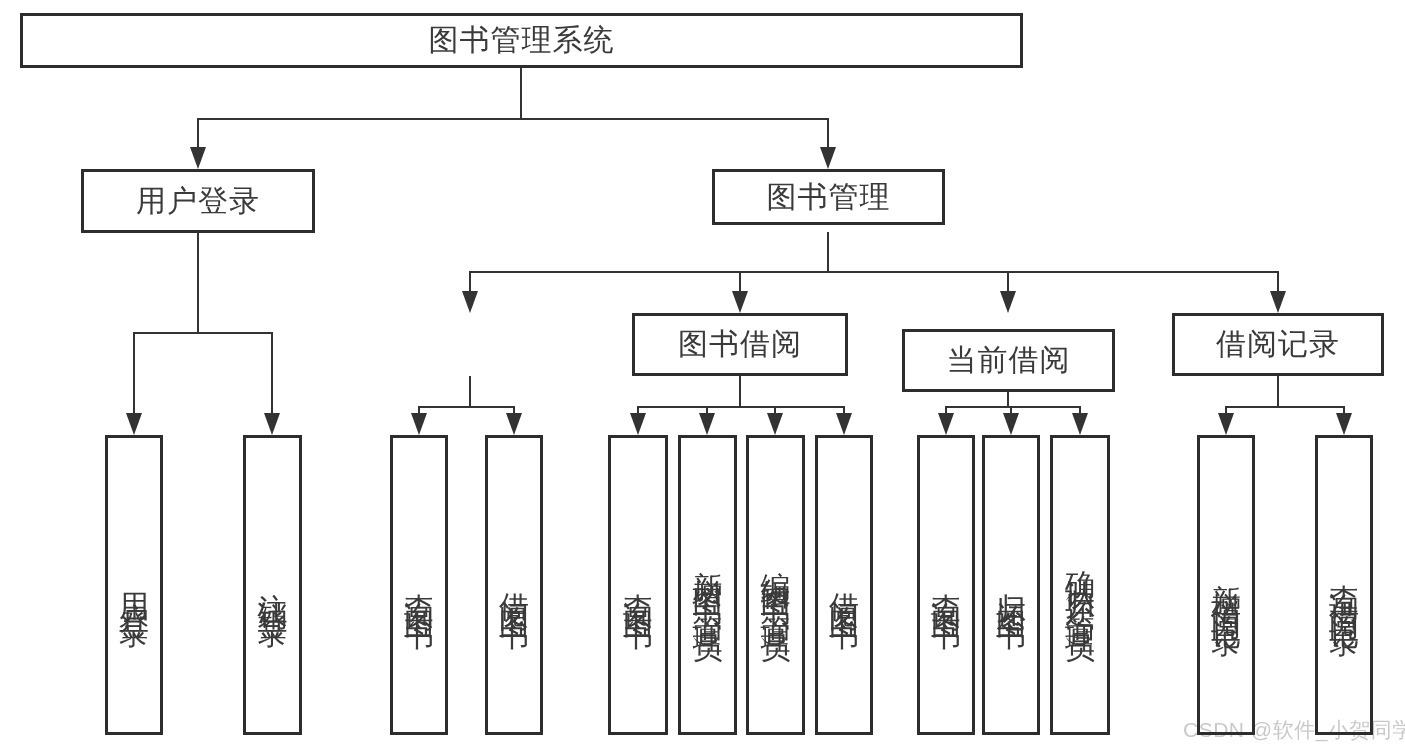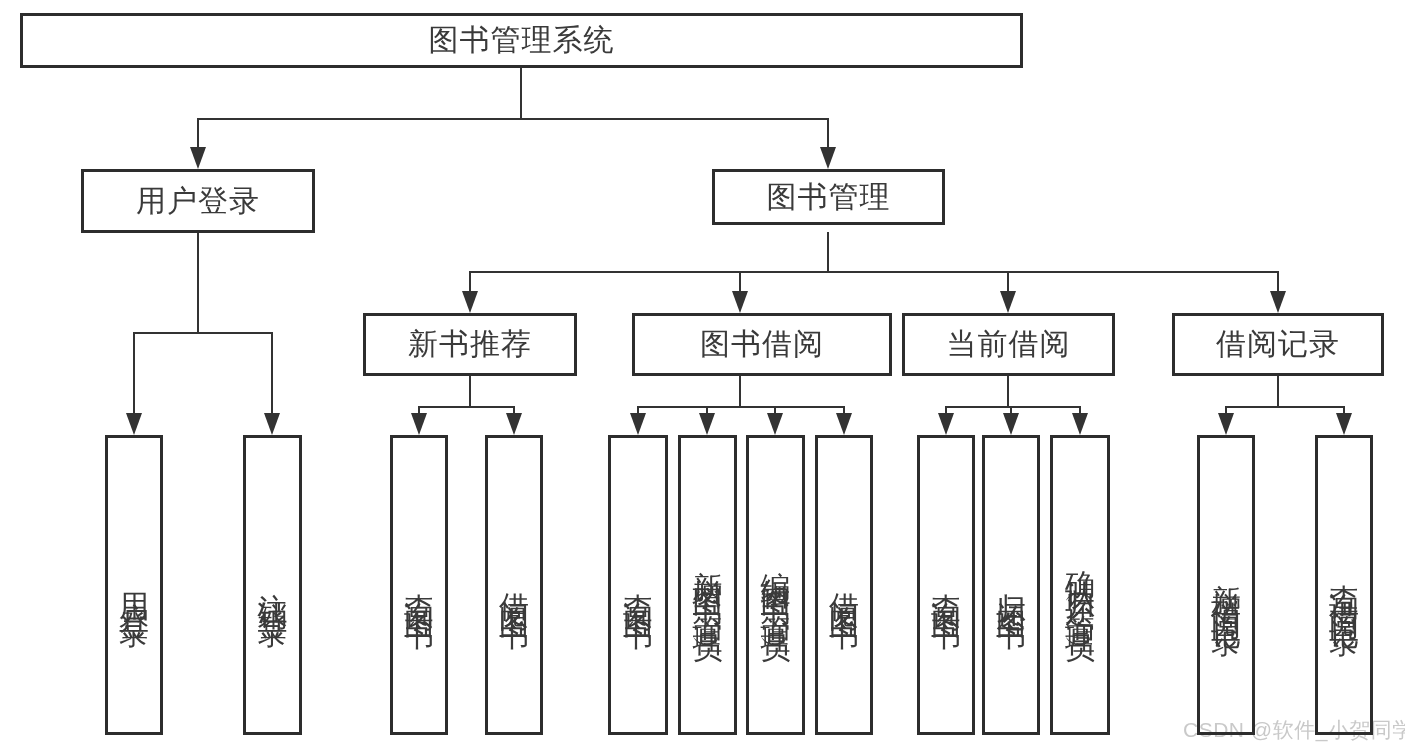--- a/index.html
+++ b/index.html
@@ -90,23 +90,22 @@
   <div class="ln" style="left:469px;top:271px;width:810px;height:2px;"></div>
   <div class="ln" style="left:469px;top:272px;width:2px;height:21px;"></div>
   <div class="arw" style="left:462px;top:291px;"></div>
   <div class="ln" style="left:739px;top:272px;width:2px;height:21px;"></div>
   <div class="arw" style="left:732px;top:291px;"></div>
   <div class="ln" style="left:1007px;top:272px;width:2px;height:21px;"></div>
   <div class="arw" style="left:1000px;top:291px;"></div>
   <div class="ln" style="left:1277px;top:272px;width:2px;height:21px;"></div>
   <div class="arw" style="left:1270px;top:291px;"></div>
 
-  <div class="node" style="left:363px;top:313px;width:214px;height:63px;">新书推荐</div>
-  <div class="node" style="left:632px;top:313px;width:260px;height:63px;">图书借阅</div>
-  <div class="node" style="left:902px;top:313px;width:213px;height:63px;">当前借阅</div>
+  <div class="node" style="left:632px;top:313px;width:216px;height:63px;">图书借阅</div>
+  <div class="node" style="left:902px;top:329px;width:213px;height:63px;">当前借阅</div>
   <div class="node" style="left:1172px;top:313px;width:212px;height:63px;">借阅记录</div>
 
   <div class="ln" style="left:469px;top:376px;width:2px;height:31px;"></div>
   <div class="ln" style="left:739px;top:376px;width:2px;height:31px;"></div>
   <div class="ln" style="left:1007px;top:376px;width:2px;height:31px;"></div>
   <div class="ln" style="left:1277px;top:376px;width:2px;height:31px;"></div>
 
   <div class="ln" style="left:418px;top:406px;width:97px;height:2px;"></div>
   <div class="ln" style="left:637px;top:406px;width:208px;height:2px;"></div>
   <div class="ln" style="left:945px;top:406px;width:136px;height:2px;"></div>

